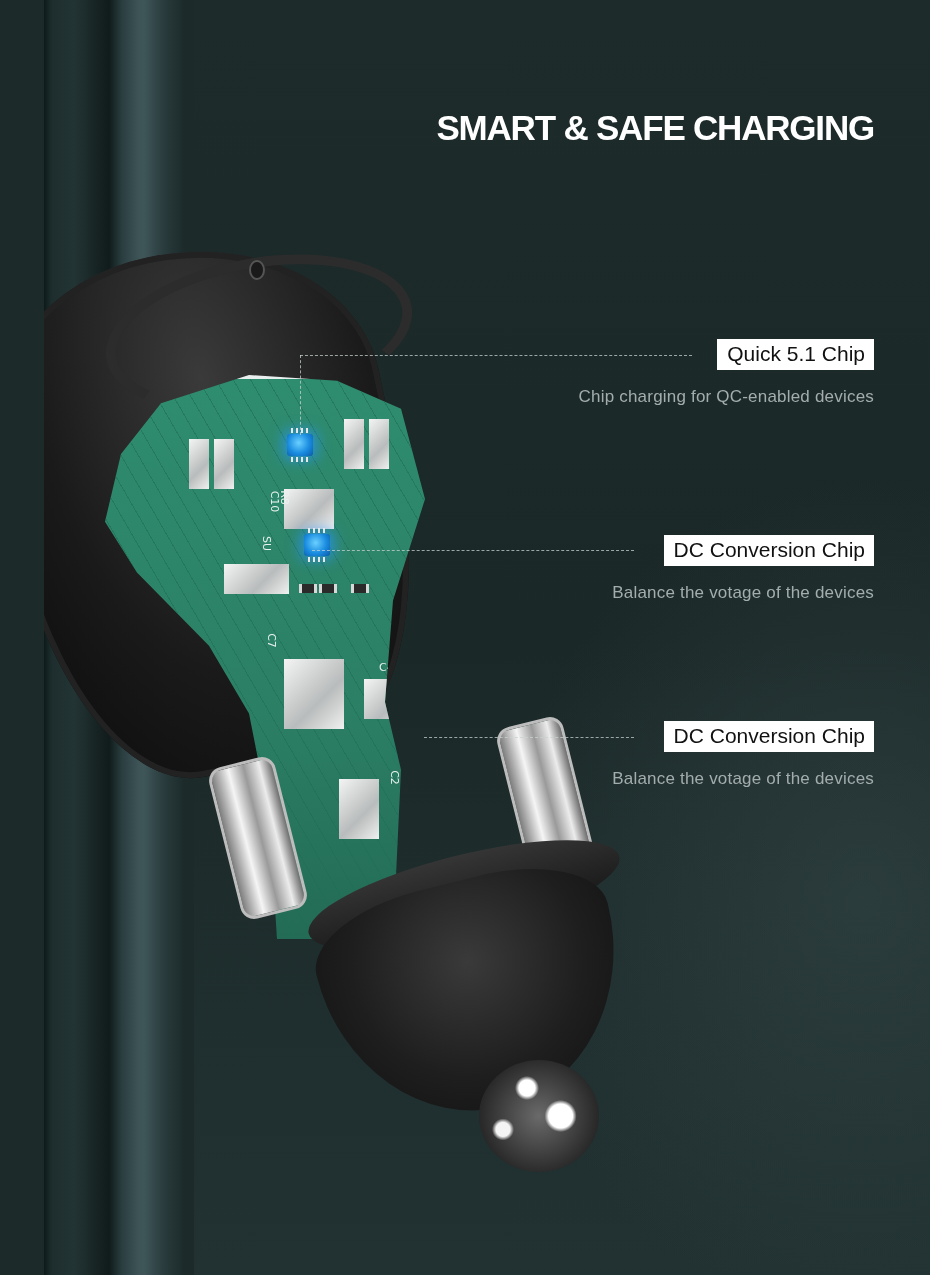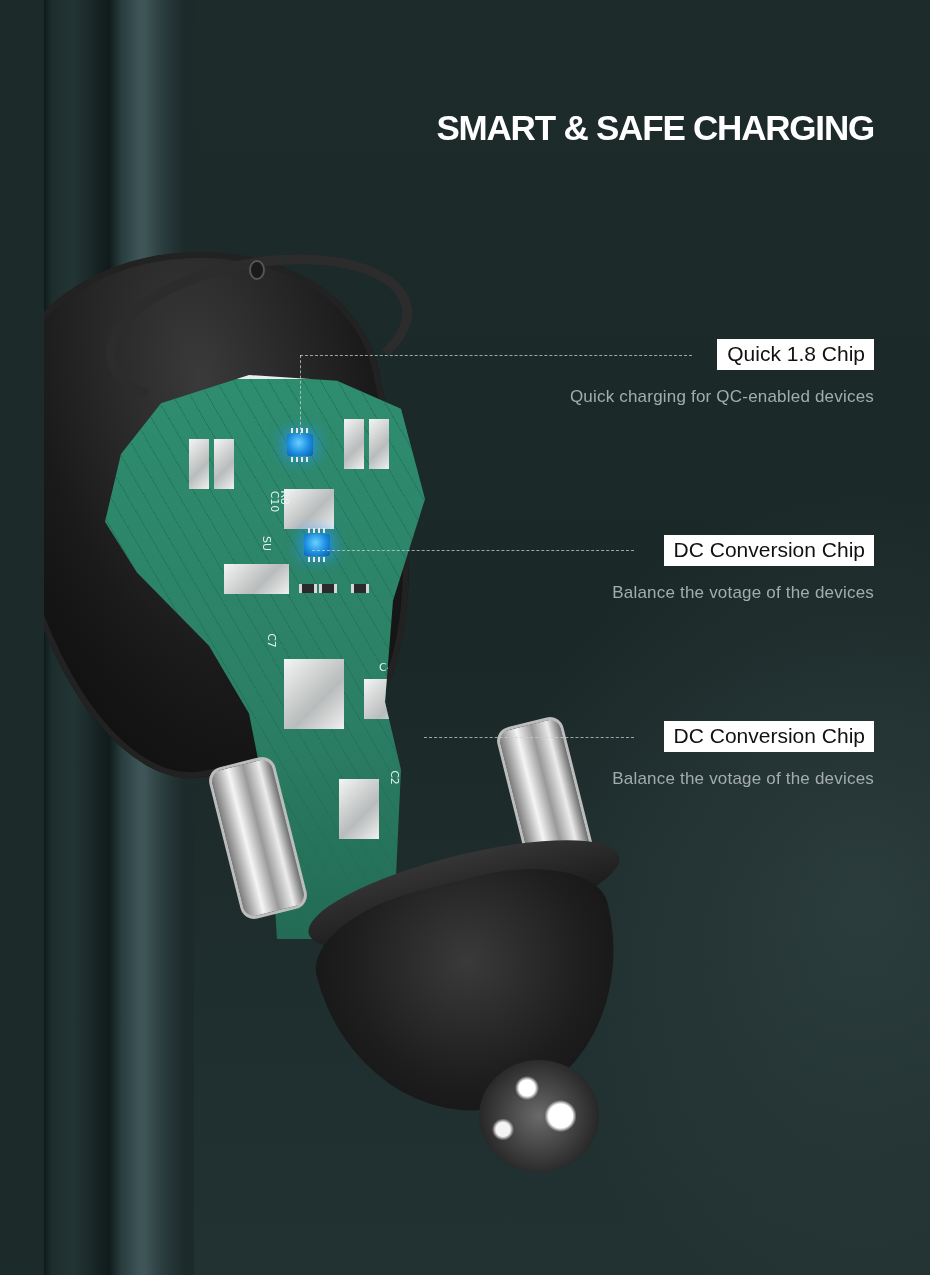--- a/index.html
+++ b/index.html
@@ -126,22 +126,22 @@
     <div class="cap"></div>
     <div class="tip"></div>
   </div>
 
   <div class="leader-v" style="left:256px;top:355px;height:80px;"></div>
   <div class="leader-h" style="left:256px;top:355px;width:392px;"></div>
   <div class="leader-h" style="left:268px;top:550px;width:322px;"></div>
   <div class="leader-h" style="left:380px;top:737px;width:210px;"></div>
 
   <div class="callout" style="top:339px;">
-    <div class="callout-label">Quick 1.8 Chip</div>
-    <div class="callout-desc">Quick charging for QC-enabled devices</div>
+    <div class="callout-label">Quick 5.1 Chip</div>
+    <div class="callout-desc">Chip charging for QC-enabled devices</div>
   </div>
 
   <div class="callout" style="top:535px;">
     <div class="callout-label">DC Conversion Chip</div>
     <div class="callout-desc">Balance the votage of the devices</div>
   </div>
 
   <div class="callout" style="top:721px;">
     <div class="callout-label">DC Conversion Chip</div>
     <div class="callout-desc">Balance the votage of the devices</div>

